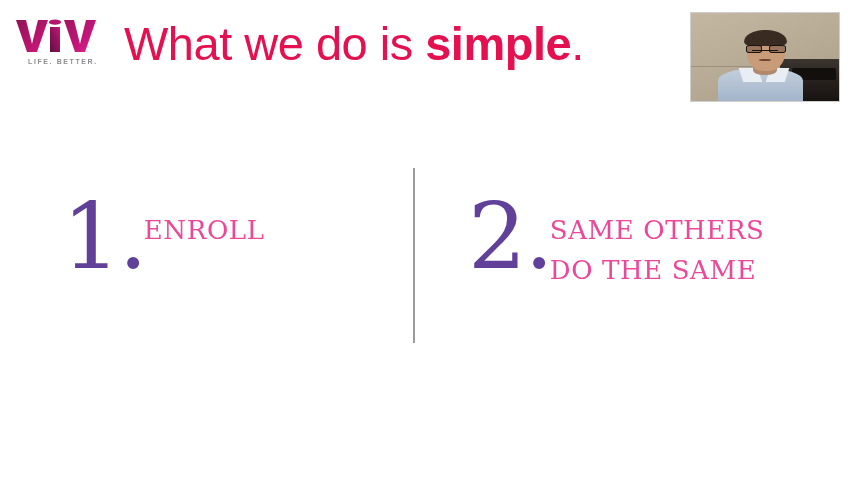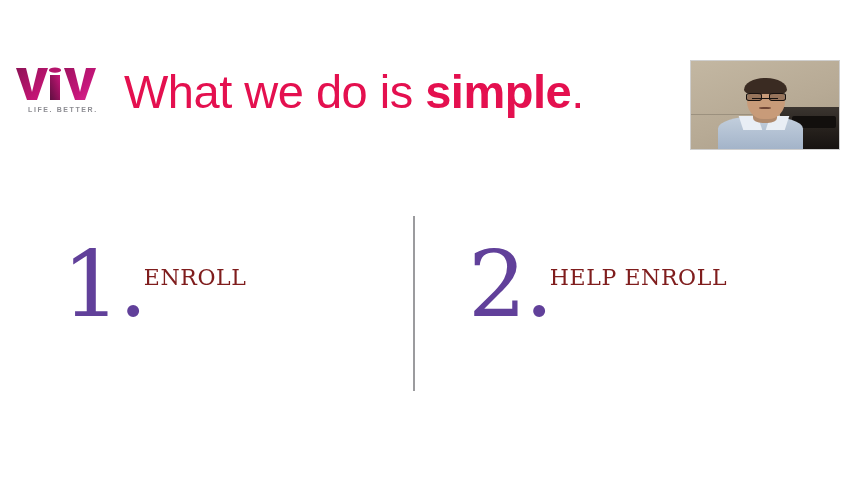--- a/index.html
+++ b/index.html
@@ -11,21 +11,20 @@
   body {
     font-family: "Liberation Sans", sans-serif;
   }
 
   #slide {
     position: relative;
     width: 862px;
     height: 391px;
     background: #ffffff;
     overflow: hidden;
-    margin-top: 48px;
   }
 
   
   #logo-block {
     position: absolute;
     left: 14px;
     top: 18px;
     width: 92px;
     height: 58px;
   }
@@ -209,23 +208,23 @@
     font-size: 92px;
     line-height: 86px;
     font-weight: 400;
     color: #61409a;
     letter-spacing: -2px;
     margin-top: -6px;
     display: block;
   }
   .step-text {
     font-family: "DejaVu Serif", serif;
-    font-size: 22px;
+    font-size: 26px;
     line-height: 40px;
-    color: #7f1d1d;
+    color: #ec4899;
     letter-spacing: 0.6px;
     margin-top: 10px;
     margin-left: -2px;
     white-space: nowrap;
   }
   .step-text .line { display: block; }
 
   #divider {
     position: absolute;
     left: 413px;
@@ -297,21 +296,22 @@
     <div class="step" id="step-1">
       <span class="step-number">1.</span>
       <span class="step-text">
         <span class="line">ENROLL</span>
       </span>
     </div>
 
     <div class="step" id="step-2">
       <span class="step-number">2.</span>
       <span class="step-text">
-        <span class="line">HELP ENROLL</span>
+        <span class="line">SAME OTHERS</span>
+        <span class="line">DO THE SAME</span>
       </span>
     </div>
 
   </div>
 
   <div id="divider"></div>
 
 </div>
 
 </body></html>

